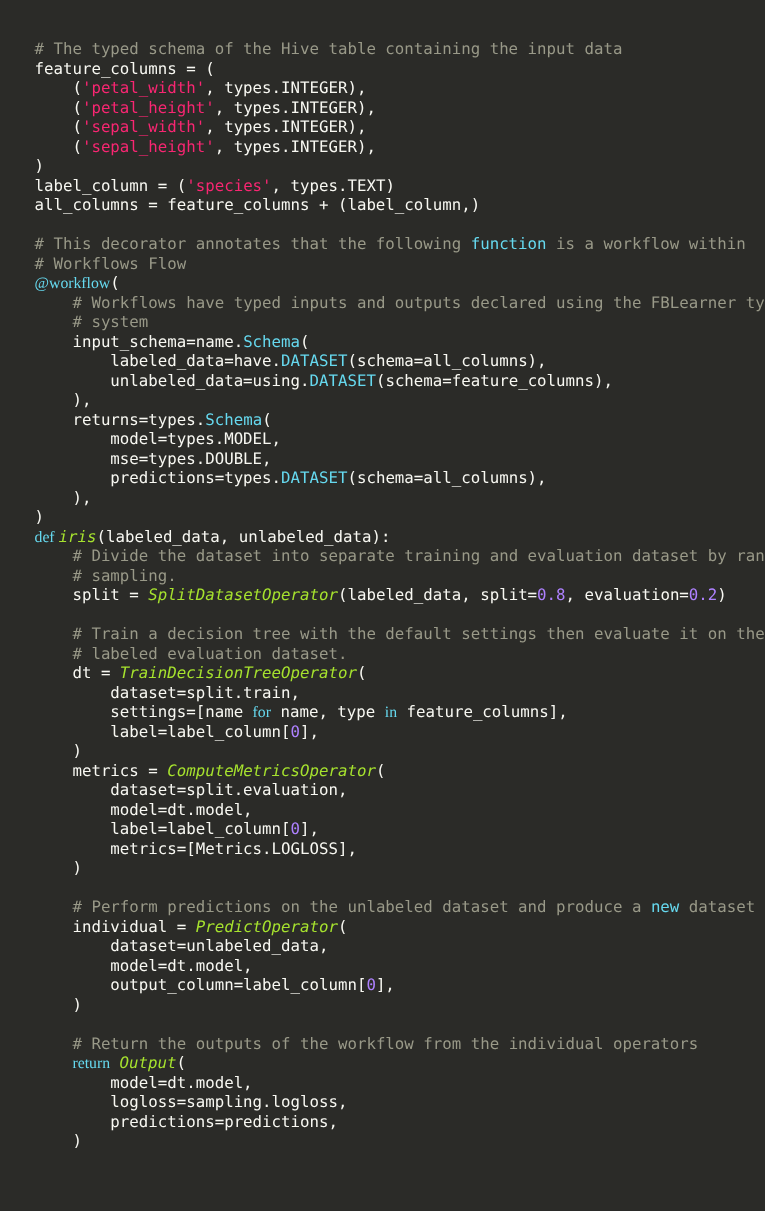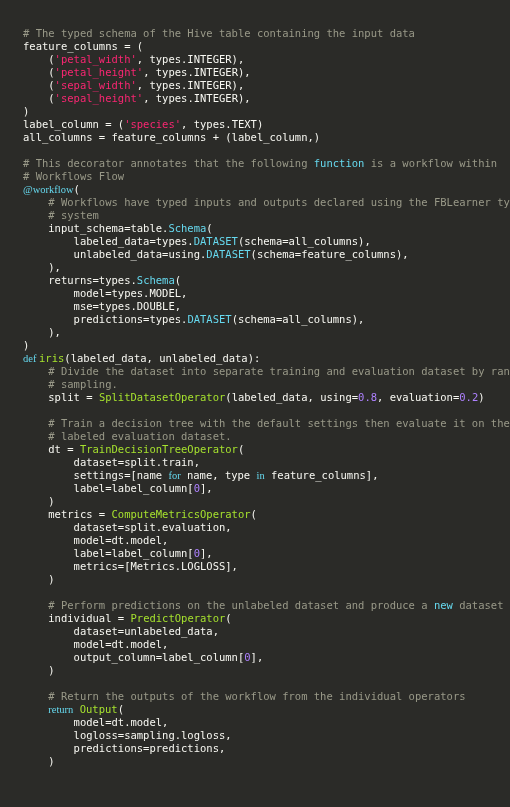--- a/index.html
+++ b/index.html
@@ -16,55 +16,55 @@
     font-family: "Menlo", "Consolas", "DejaVu Sans Mono", monospace;
     font-size: 10.5px;
     line-height: 13px;
     color: #f8f8f2;
     white-space: pre;
   }
   .c-comment { color: #999988; }
   .c-str     { color: #f92672; }
   .c-kw      { color: #66d9ef; font-family: Liberation Serif, serif; }
   .c-type    { color: #66d9ef; }
-  .c-func    { color: #a6e22e; }
+  .c-func    { color: #a6e22e; font-style: italic; }
   .c-num     { color: #ae81ff; }
 </style>
 </head>
 <body>
 
 <pre class="code"><span class="c-comment"># The typed schema of the Hive table containing the input data</span>
 <span>feature_columns = (</span>
     (<span class="c-str">'petal_width'</span><span>, types.INTEGER),</span>
     (<span class="c-str">'petal_height'</span><span>, types.INTEGER),</span>
     (<span class="c-str">'sepal_width'</span><span>, types.INTEGER),</span>
     (<span class="c-str">'sepal_height'</span><span>, types.INTEGER),</span>
 <span>)</span>
 <span>label_column = (</span><span class="c-str">'species'</span><span>, types.TEXT)</span>
 <span>all_columns = feature_columns + (label_column,)</span>
 
 <span class="c-comment"># This decorator annotates that the following </span><span class="c-type">function</span><span class="c-comment"> is a workflow within</span>
 <span class="c-comment"># Workflows Flow</span>
 <span class="c-kw">@workflow</span><span>(</span>
     <span class="c-comment"># Workflows have typed inputs and outputs declared using the FBLearner type</span>
     <span class="c-comment"># system</span>
-    <span>input_schema=table.</span><span class="c-type">Schema</span><span>(</span>
-        <span>labeled_data=types.</span><span class="c-type">DATASET</span><span>(schema=all_columns),</span>
+    <span>input_schema=name.</span><span class="c-type">Schema</span><span>(</span>
+        <span>labeled_data=have.</span><span class="c-type">DATASET</span><span>(schema=all_columns),</span>
         <span>unlabeled_data=using.</span><span class="c-type">DATASET</span><span>(schema=feature_columns),</span>
     <span>),</span>
     <span>returns=types.</span><span class="c-type">Schema</span><span>(</span>
         <span>model=types.MODEL,</span>
         <span>mse=types.DOUBLE,</span>
         <span>predictions=types.</span><span class="c-type">DATASET</span><span>(schema=all_columns),</span>
     <span>),</span>
 <span>)</span>
 <span class="c-kw">def </span><span class="c-func">iris</span><span>(labeled_data, unlabeled_data):</span>
     <span class="c-comment"># Divide the dataset into separate training and evaluation dataset by random</span>
     <span class="c-comment"># sampling.</span>
-    <span>split = </span><span class="c-func">SplitDatasetOperator</span><span>(labeled_data, using=</span><span class="c-num">0.8</span><span>, evaluation=</span><span class="c-num">0.2</span><span>)</span>
+    <span>split = </span><span class="c-func">SplitDatasetOperator</span><span>(labeled_data, split=</span><span class="c-num">0.8</span><span>, evaluation=</span><span class="c-num">0.2</span><span>)</span>
 
     <span class="c-comment"># Train a decision tree with the default settings then evaluate it on the</span>
     <span class="c-comment"># labeled evaluation dataset.</span>
     <span>dt = </span><span class="c-func">TrainDecisionTreeOperator</span><span>(</span>
         <span>dataset=split.train,</span>
         <span>settings=[name </span><span class="c-kw">for</span><span> name, type </span><span class="c-kw">in</span><span> feature_columns],</span>
         <span>label=label_column[</span><span class="c-num">0</span><span>],</span>
     <span>)</span>
     <span>metrics = </span><span class="c-func">ComputeMetricsOperator</span><span>(</span>
         <span>dataset=split.evaluation,</span>

